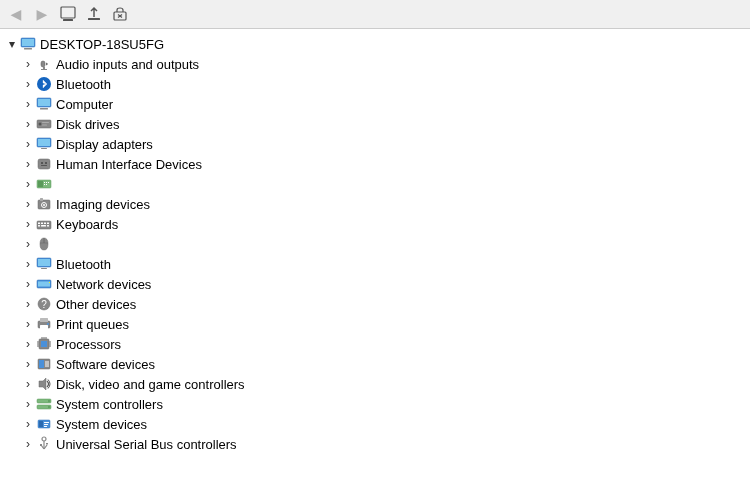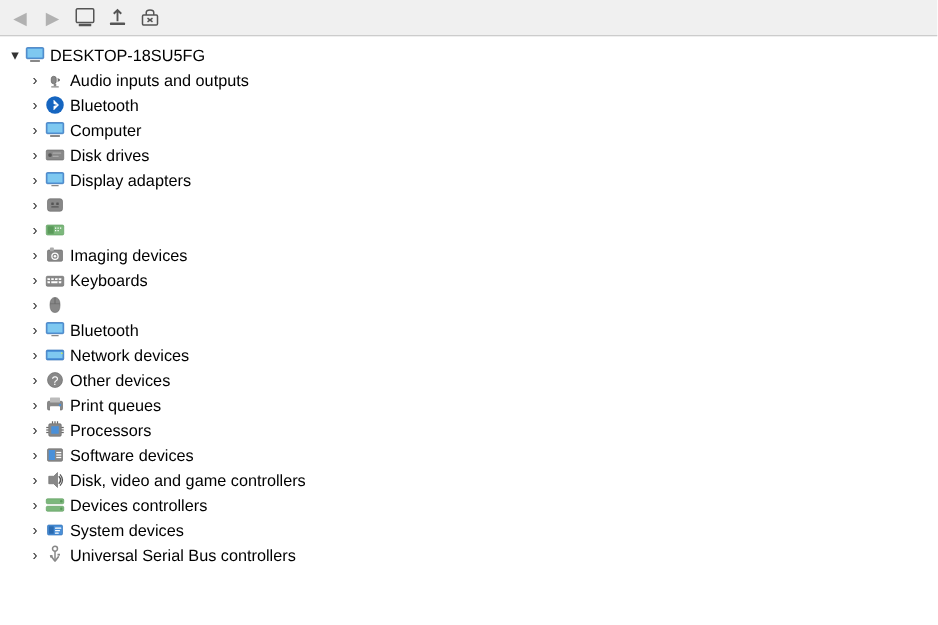--- a/index.html
+++ b/index.html
@@ -175,20 +175,21 @@
     <div class="tree-item indent-1">
       <span class="expand-arrow" style="font-size: 12px;">›</span>
       <span class="icon">
         <svg width="16" height="16" viewBox="0 0 16 16">
           <rect x="2" y="3" width="12" height="10" rx="2" fill="#888" stroke="#666" stroke-width="0.5"></rect>
           <rect x="5" y="6" width="2" height="2" rx="0.3" fill="#555"></rect>
           <rect x="9" y="6" width="2" height="2" rx="0.3" fill="#555"></rect>
           <rect x="5" y="9" width="6" height="1" rx="0.3" fill="#555"></rect>
         </svg>
       </span>
+      <span class="item-label">Human Interface Devices</span>
     </div>
     <div class="tree-item indent-1">
       <span class="expand-arrow" style="font-size: 12px;">›</span>
       <span class="icon">
         <svg width="16" height="16" viewBox="0 0 16 16">
           <rect x="1" y="4" width="14" height="8" rx="1" fill="#7cb87c" stroke="#5a9a5a" stroke-width="0.5"></rect>
           <rect x="2" y="5" width="5" height="6" fill="#5a9a5a"></rect>
           <rect x="8" y="6" width="1" height="1" fill="#fff"></rect>
           <rect x="10" y="6" width="1" height="1" fill="#fff"></rect>
           <rect x="12" y="6" width="1" height="1" fill="#fff"></rect>
@@ -325,21 +326,21 @@
     <div class="tree-item indent-1">
       <span class="expand-arrow" style="font-size: 12px;">›</span>
       <span class="icon">
         <svg width="16" height="16" viewBox="0 0 16 16">
           <rect x="1" y="3" width="14" height="4" rx="1" fill="#7cb87c" stroke="#5a9a5a" stroke-width="0.5"></rect>
           <rect x="1" y="9" width="14" height="4" rx="1" fill="#7cb87c" stroke="#5a9a5a" stroke-width="0.5"></rect>
           <circle cx="13" cy="5" r="1" fill="#5a9a5a"></circle>
           <circle cx="13" cy="11" r="1" fill="#5a9a5a"></circle>
         </svg>
       </span>
-      <span class="item-label">Devices controllers</span>
+      <span class="item-label">System controllers</span>
     </div>
     <div class="tree-item indent-1">
       <span class="expand-arrow" style="font-size: 12px;">›</span>
       <span class="icon">
         <svg width="16" height="16" viewBox="0 0 16 16">
           <rect x="2" y="4" width="12" height="8" rx="1" fill="#4a90d9" stroke="#2a6ab0" stroke-width="0.5"></rect>
           <rect x="3" y="5" width="4" height="6" fill="#2a6ab0"></rect>
           <rect x="8" y="6" width="5" height="1" fill="#fff" rx="0.3"></rect>
           <rect x="8" y="8" width="4" height="1" fill="#fff" rx="0.3"></rect>
           <rect x="8" y="10" width="3" height="1" fill="#fff" rx="0.3"></rect>

